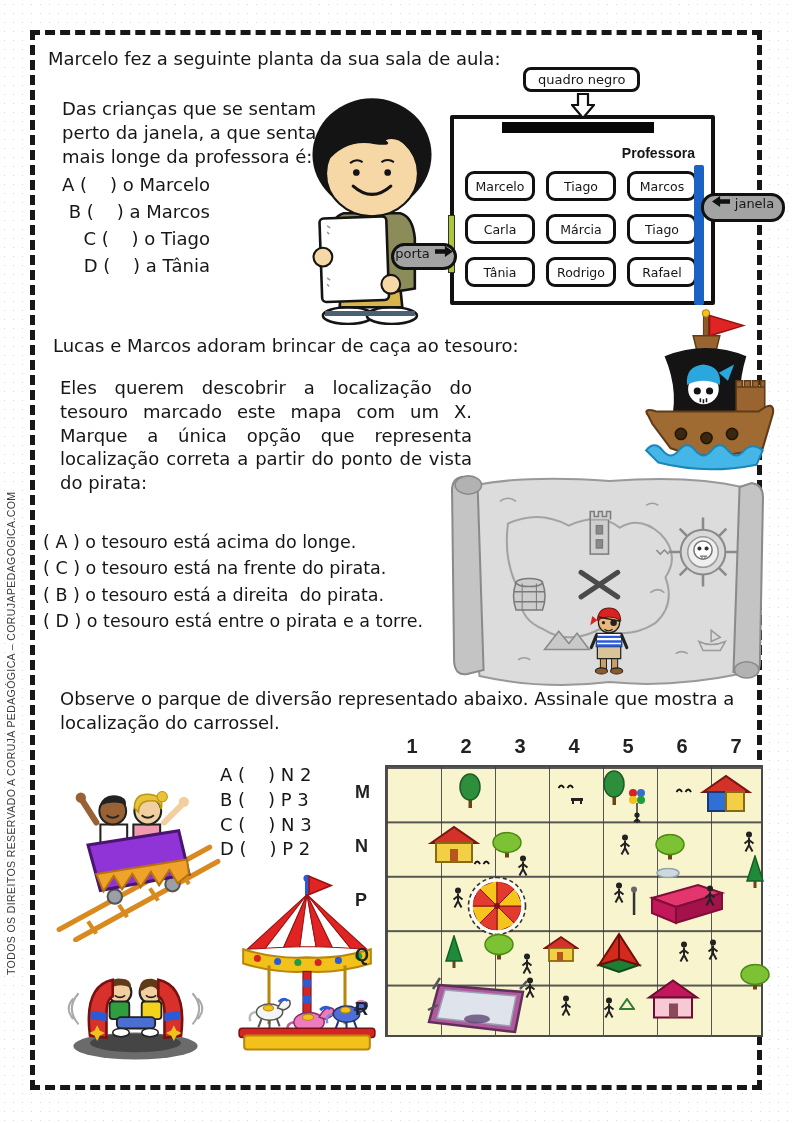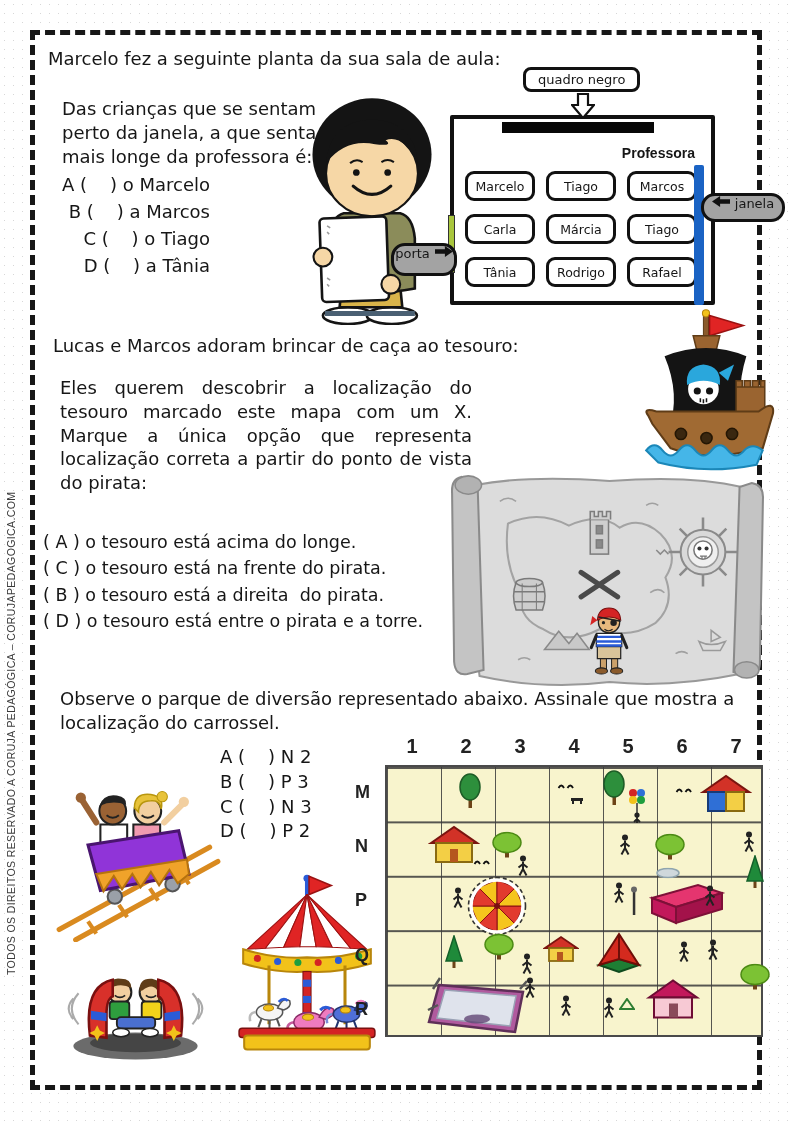--- a/index.html
+++ b/index.html
@@ -46,21 +46,21 @@
     display:flex; align-items:center; justify-content:center; font-size:12.5px;
   }
   .window-bar{ position:absolute; right:7px; top:46px; width:10px; height:140px; background:#1a63c4; border-radius:2px; }
   .door-strip{ position:absolute; left:-6px; top:96px; width:7px; height:58px; background:#a9c63d; border:1.5px solid #333; }
   .tag{
     position:absolute; border:3px solid #111; border-radius:14px; background:#a3a3a3;
     display:flex; align-items:flex-start; justify-content:center; gap:5px; font-size:13px; z-index:2;
   }
   .tag svg{ flex:0 0 auto; }
   .tag-janela{ left:666px; top:158px; width:84px; height:29px; }
-  .tag-porta{ left:356px; top:208px; width:66px; height:33px; }
+  .tag-porta{ left:356px; top:208px; width:66px; height:27px; }
   
   .illus{ position:absolute; }
   
   .par{ text-align:justify; }
   
   .park{ position:absolute; left:320px; top:700px; z-index:1; }
   .park-cols{ display:flex; height:30px; padding-left:30px; }
   .park-col-label{ width:54px; text-align:center; font-family:"Liberation Sans",sans-serif; font-weight:bold; font-size:20px; color:#222; }
   .park-body{ display:flex; }
   .park-rows{ display:flex; flex-direction:column; width:30px; }
@@ -248,21 +248,21 @@
     <path d="M96 84 L124 84 L124 110 L96 110 Z M96 84 v-6 h6 v6 M104 84 v-6 h6 v6 M112 84 v-6 h6 v6 M120 84 v-6 h4 v6" fill="#9a6430" stroke="#5f3c17" stroke-width="1.5"></path>
     <path d="M10 112 Q4 104 18 108 L118 108 Q134 96 132 110 L122 144 Q67 158 32 144 L14 120 Z" fill="#a06a33" stroke="#5f3c17" stroke-width="2"></path>
     <circle cx="42" cy="130" r="5.5" fill="#3a2710" stroke="#241604" stroke-width="1.5"></circle>
     <circle cx="67" cy="134" r="5.5" fill="#3a2710" stroke="#241604" stroke-width="1.5"></circle>
     <circle cx="92" cy="130" r="5.5" fill="#3a2710" stroke="#241604" stroke-width="1.5"></circle>
     <path d="M8 146 Q16 136 24 146 Q32 156 40 146 Q48 136 56 146 Q64 156 72 146 Q80 136 88 146 Q96 156 104 146 Q112 138 122 146 L116 160 Q66 170 20 158 Z" fill="#45b6e8" stroke="#1b87b8" stroke-width="2"></path>
   </svg>
 
   <div class="t" style="left:25px; top:652px; width:695px;">Observe o parque de diversão representado abaixo. Assinale que mostra a localização do carrossel.</div>
 
-  <div class="opts" style="left:185px; top:710px; font-size:18px;">
+  <div class="opts" style="left:185px; top:728px; font-size:18px;">
     <div class="opt" style="line-height:1.38">A (    ) N 2</div>
     <div class="opt" style="line-height:1.38">B (    ) P 3</div>
     <div class="opt" style="line-height:1.38">C (    ) N 3</div>
     <div class="opt" style="line-height:1.38">D (    ) P 2</div>
   </div>
 
   <svg class="illus" style="left:18px; top:742px;" width="170" height="165" viewBox="0 0 165 160">
     <g stroke="#d98a1f" stroke-width="5" stroke-linecap="round">
       <path d="M6 148 L152 68"></path>
         <path d="M22 158 L160 82"></path>

